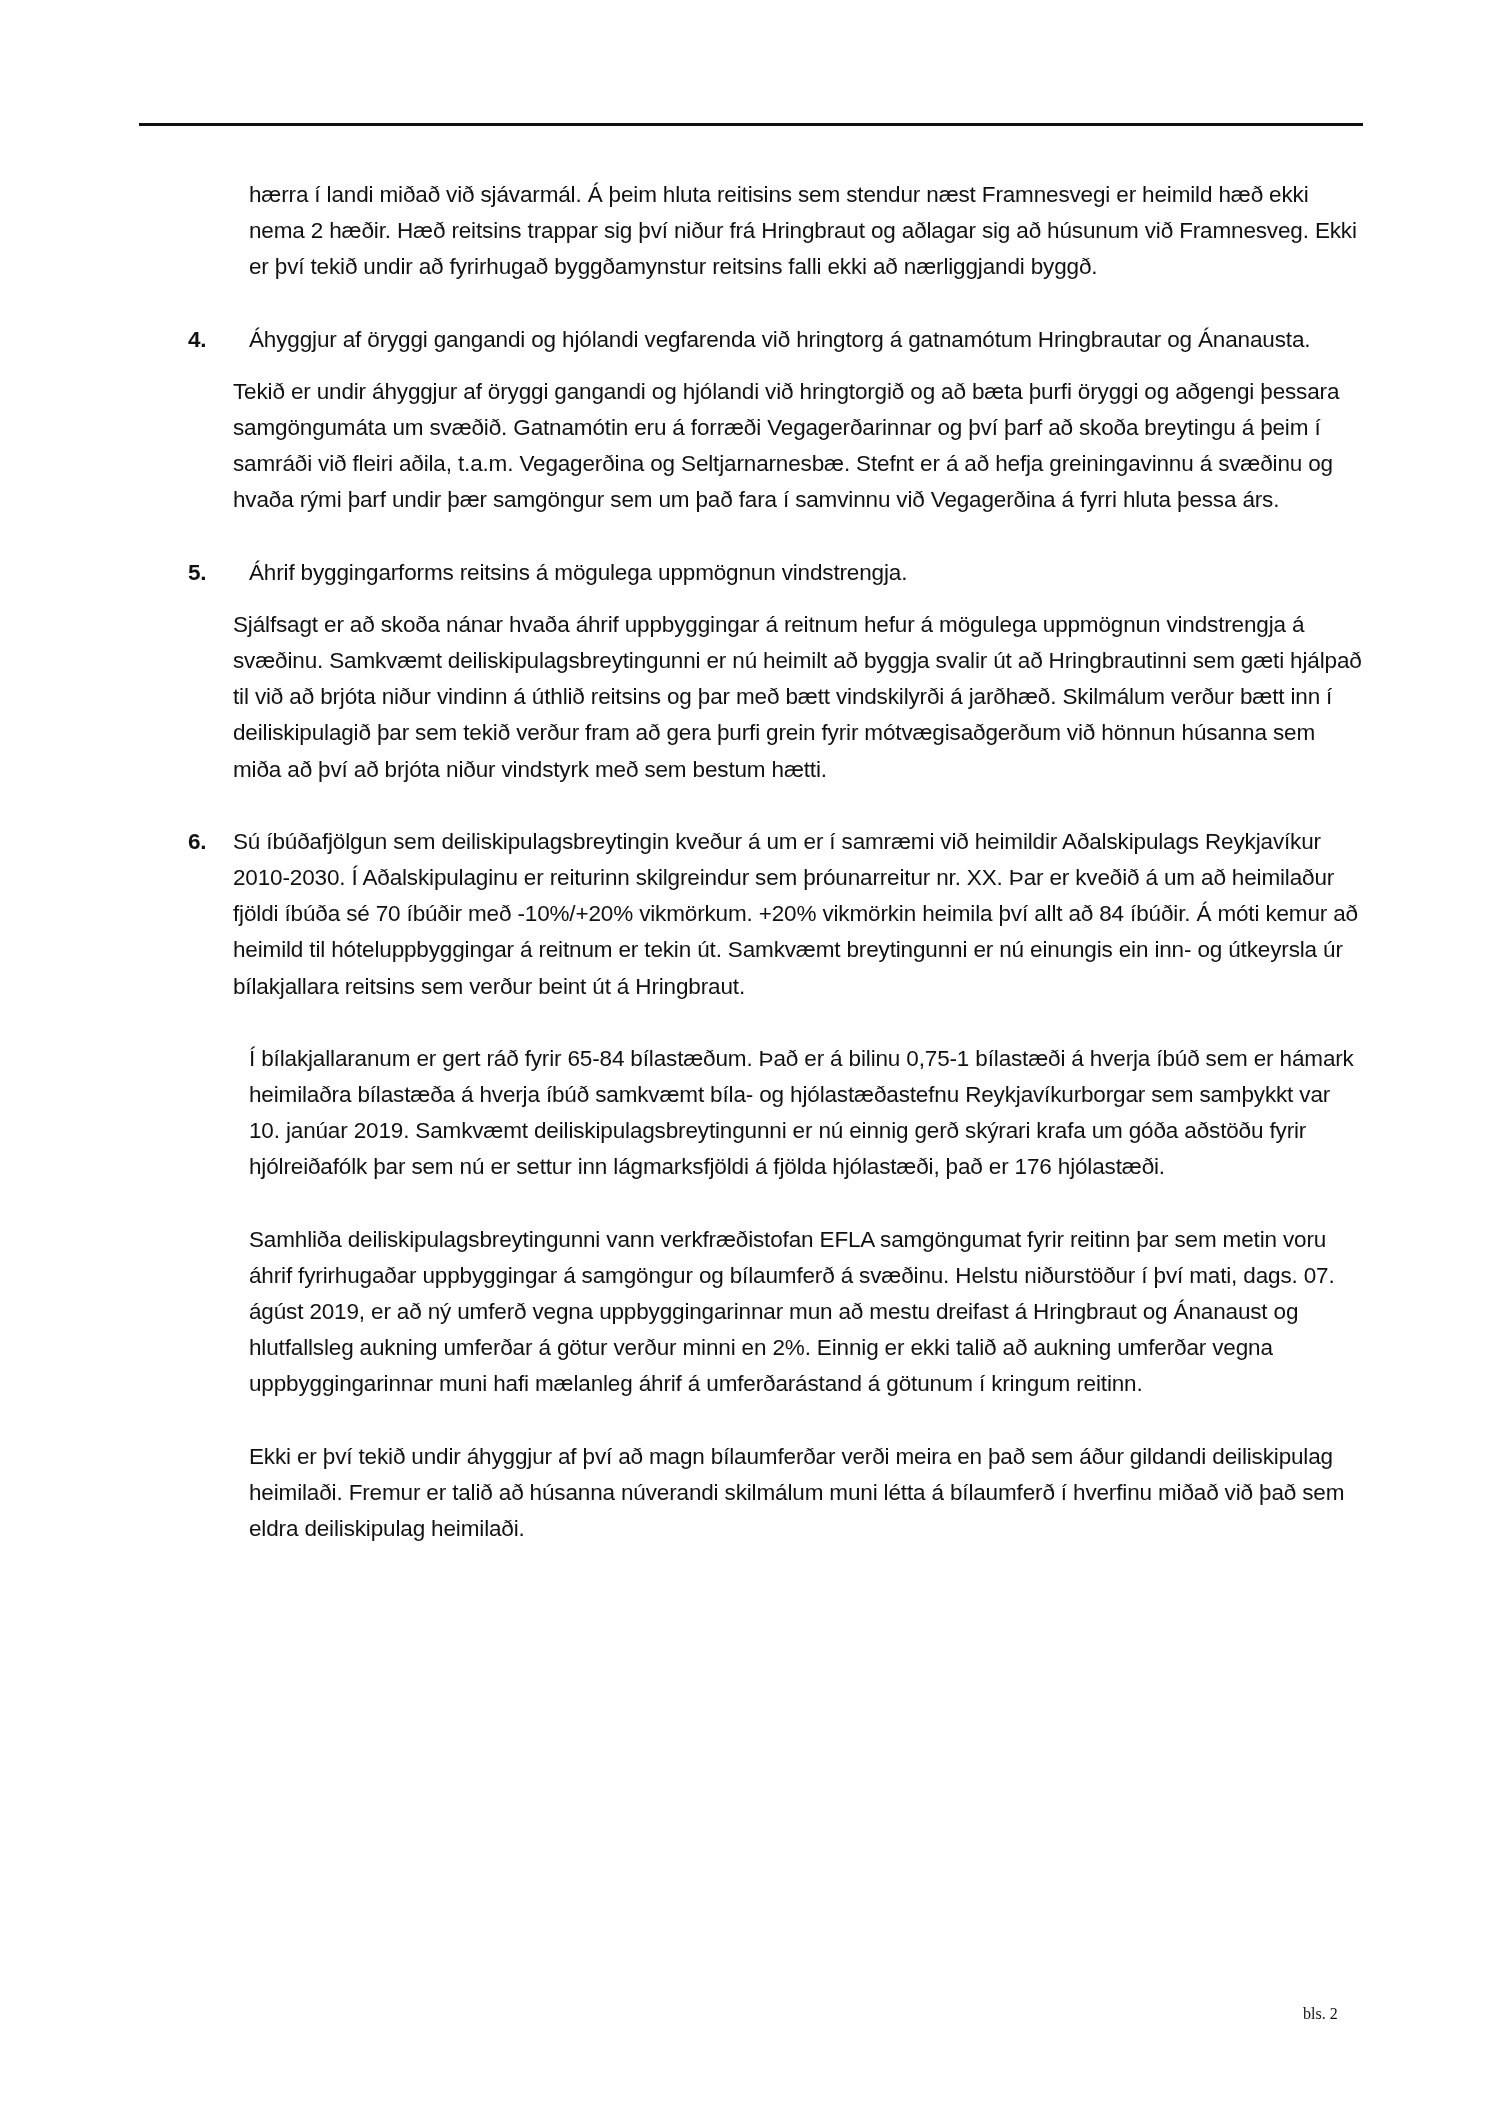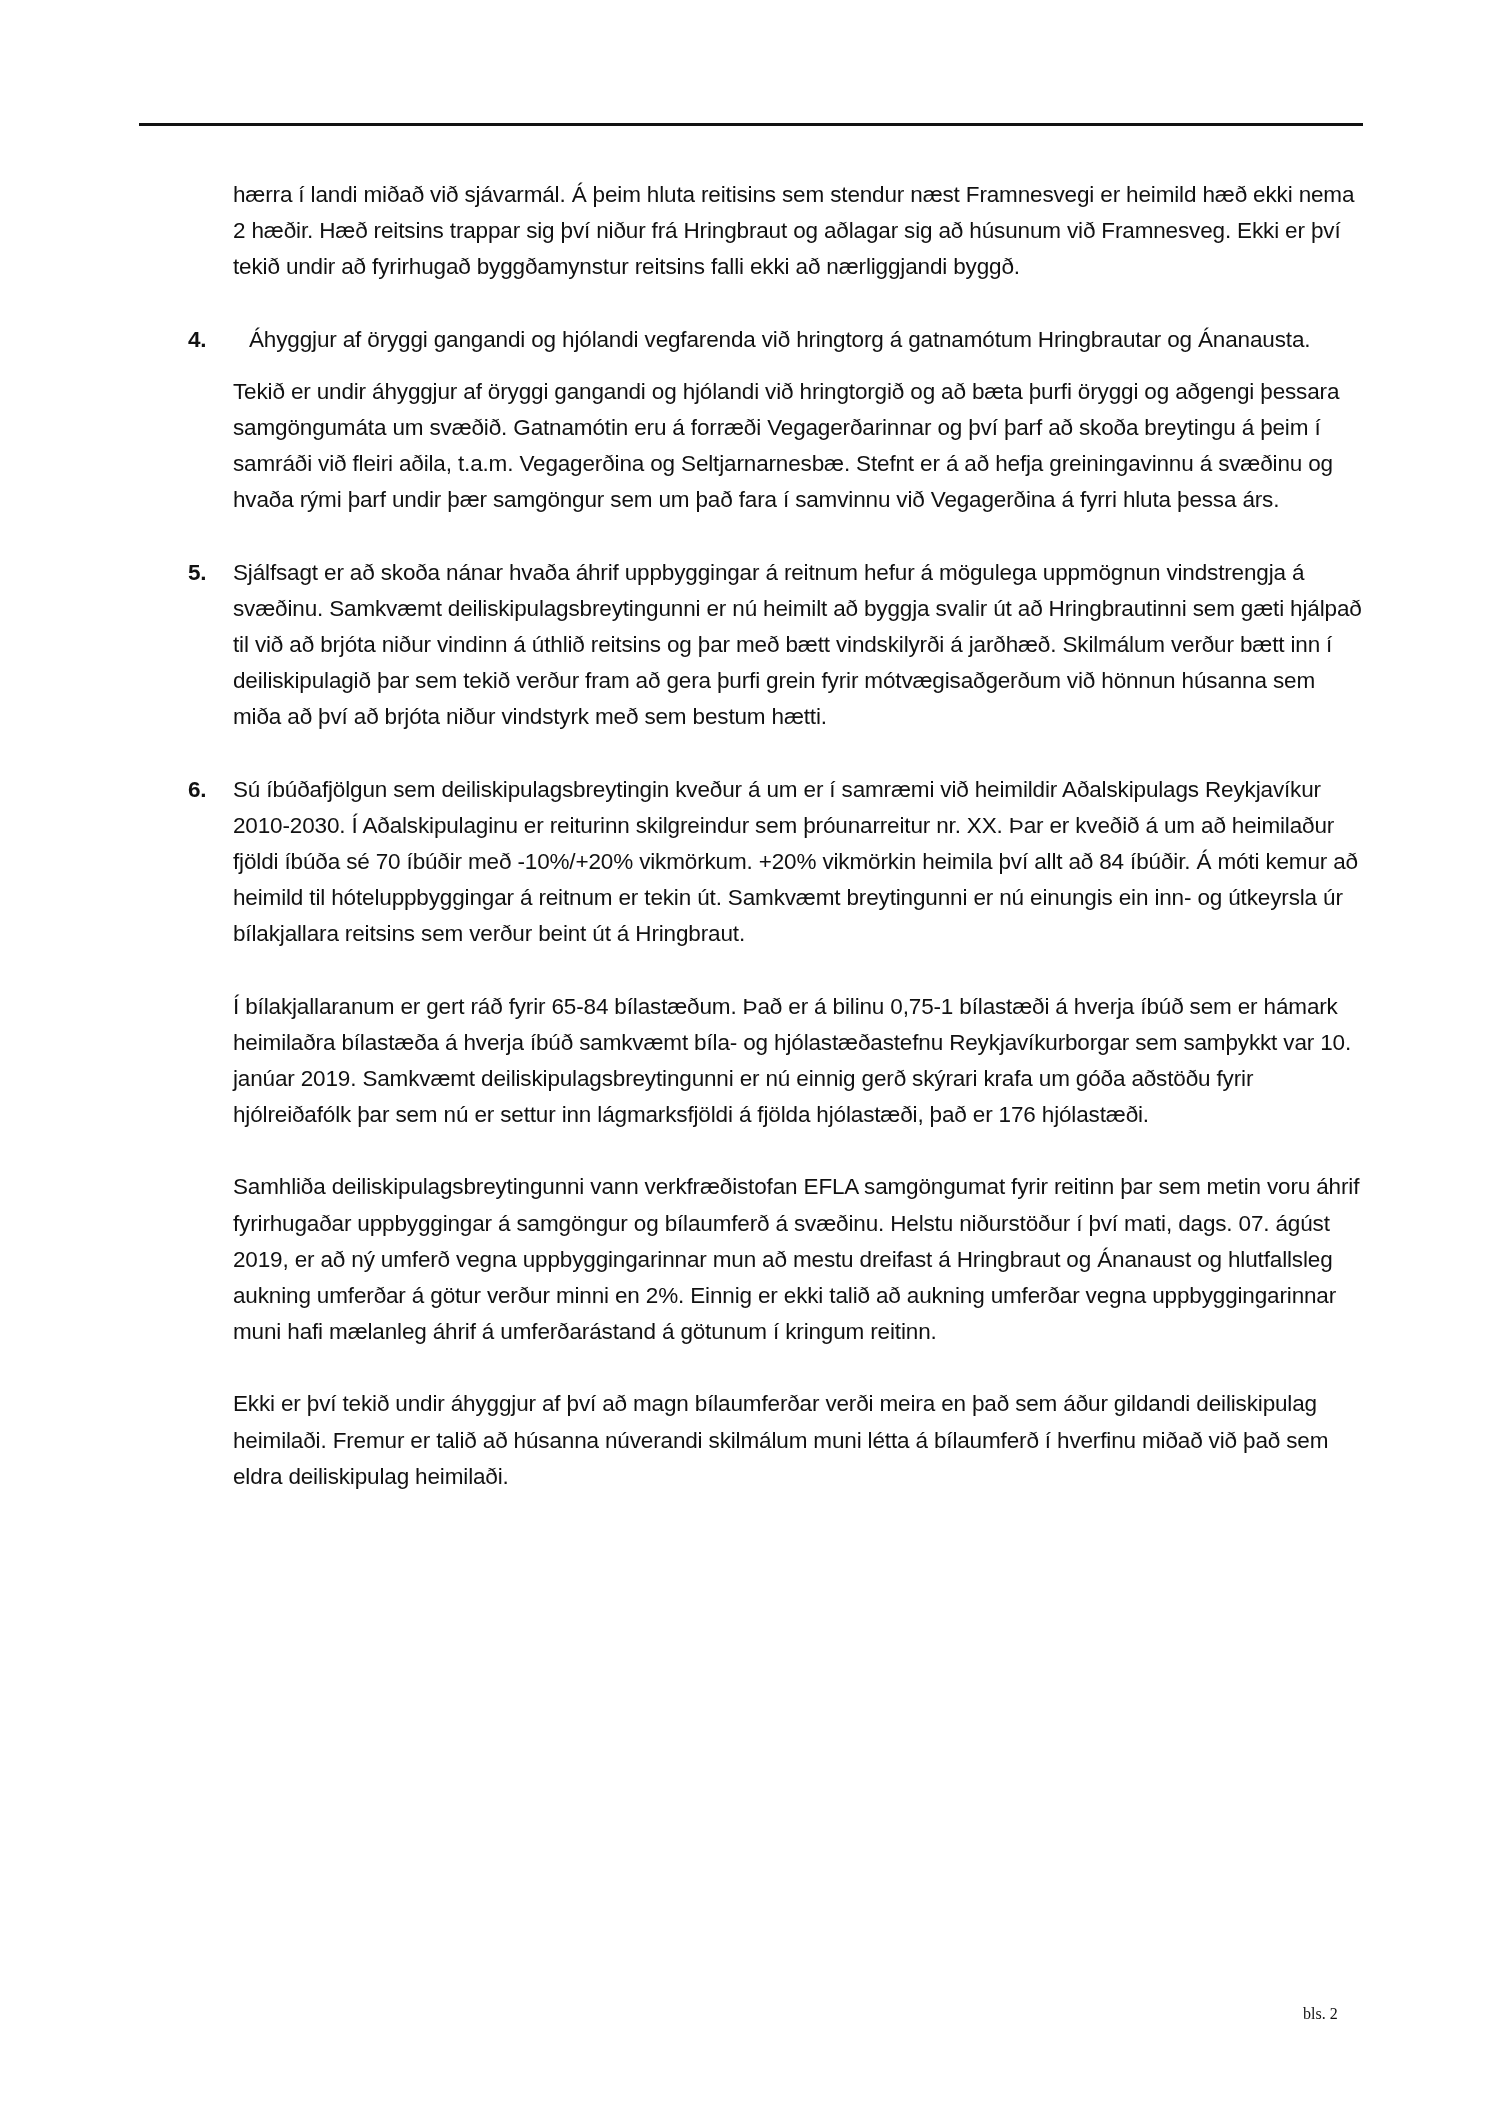--- a/index.html
+++ b/index.html
@@ -1,20 +1,20 @@
 <!DOCTYPE html>
 <html><head>
 <meta charset="utf-8">
 <style>
   html, body { margin: 0; padding: 0; background: #ffffff; }
   body { width: 1500px; height: 2120px; position: relative; overflow: hidden;
          font-family: "Liberation Sans", "DejaVu Sans", sans-serif; color: #111; }
   .header-rule { position: absolute; left: 139px; top: 123px; width: 1224px; height: 3px; background: #111; }
   .content { position: absolute; left: 233px; top: 177px; width: 1130px; font-size: 22.5px; line-height: 36.2px; letter-spacing: -0.15px; }
-  .para { margin: 0 0 36px 0; }
+  .para { margin: 0 0 36px 16px; }
   .item { position: relative; margin: 0 0 36px 0; }
   .item-num { position: absolute; left: -45px; top: 0; font-weight: bold; }
   .item-title { font-weight: normal; margin: 16px; }
   .item-body { margin: 0; }
   .page-num { position: absolute; left: 1303px; top: 2005px; font-family: "Liberation Serif", "DejaVu Serif", serif; font-size: 16px; }
 </style>
 </head>
 <body>
 
 <div class="header-rule"></div>
@@ -23,20 +23,21 @@
   <p class="para">hærra í landi miðað við sjávarmál. Á þeim hluta reitisins sem stendur næst Framnesvegi er heimild hæð ekki nema 2 hæðir. Hæð reitsins trappar sig því niður frá Hringbraut og aðlagar sig að húsunum við Framnesveg. Ekki er því tekið undir að fyrirhugað byggðamynstur reitsins falli ekki að nærliggjandi byggð.</p>
 
   <div class="item">
     <span class="item-num">4.</span>
     <p class="item-title">Áhyggjur af öryggi gangandi og hjólandi vegfarenda við hringtorg á gatnamótum Hringbrautar og Ánanausta.</p>
     <p class="item-body">Tekið er undir áhyggjur af öryggi gangandi og hjólandi við hringtorgið og að bæta þurfi öryggi og aðgengi þessara samgöngumáta um svæðið. Gatnamótin eru á forræði Vegagerðarinnar og því þarf að skoða breytingu á þeim í samráði við fleiri aðila, t.a.m. Vegagerðina og Seltjarnarnesbæ. Stefnt er á að hefja greiningavinnu á svæðinu og hvaða rými þarf undir þær samgöngur sem um það fara í samvinnu við Vegagerðina á fyrri hluta þessa árs.</p>
   </div>
 
   <div class="item">
     <span class="item-num">5.</span>
+    <p class="item-title">Áhrif byggingarforms reitsins á mögulega uppmögnun vindstrengja.</p>
     <p class="item-body">Sjálfsagt er að skoða nánar hvaða áhrif uppbyggingar á reitnum hefur á mögulega uppmögnun vindstrengja á svæðinu. Samkvæmt deiliskipulagsbreytingunni er nú heimilt að byggja svalir út að Hringbrautinni sem gæti hjálpað til við að brjóta niður vindinn á úthlið reitsins og þar með bætt vindskilyrði á jarðhæð. Skilmálum verður bætt inn í deiliskipulagið þar sem tekið verður fram að gera þurfi grein fyrir mótvægisaðgerðum við hönnun húsanna sem miða að því að brjóta niður vindstyrk með sem bestum hætti.</p>
   </div>
 
   <div class="item">
     <span class="item-num">6.</span>
     <p class="item-body">Sú íbúðafjölgun sem deiliskipulagsbreytingin kveður á um er í samræmi við heimildir Aðalskipulags Reykjavíkur 2010-2030. Í Aðalskipulaginu er reiturinn skilgreindur sem þróunarreitur nr. XX. Þar er kveðið á um að heimilaður fjöldi íbúða sé 70 íbúðir með -10%/+20% vikmörkum. +20% vikmörkin heimila því allt að 84 íbúðir. Á móti kemur að heimild til hóteluppbyggingar á reitnum er tekin út. Samkvæmt breytingunni er nú einungis ein inn- og útkeyrsla úr bílakjallara reitsins sem verður beint út á Hringbraut.</p>
   </div>
 
   <p class="para">Í bílakjallaranum er gert ráð fyrir 65-84 bílastæðum. Það er á bilinu 0,75-1 bílastæði á hverja íbúð sem er hámark heimilaðra bílastæða á hverja íbúð samkvæmt bíla- og hjólastæðastefnu Reykjavíkurborgar sem samþykkt var 10. janúar 2019. Samkvæmt deiliskipulagsbreytingunni er nú einnig gerð skýrari krafa um góða aðstöðu fyrir hjólreiðafólk þar sem nú er settur inn lágmarksfjöldi á fjölda hjólastæði, það er 176 hjólastæði.</p>
   <p class="para">Samhliða deiliskipulagsbreytingunni vann verkfræðistofan EFLA samgöngumat fyrir reitinn þar sem metin voru áhrif fyrirhugaðar uppbyggingar á samgöngur og bílaumferð á svæðinu. Helstu niðurstöður í því mati, dags. 07. ágúst 2019, er að ný umferð vegna uppbyggingarinnar mun að mestu dreifast á Hringbraut og Ánanaust og hlutfallsleg aukning umferðar á götur verður minni en 2%. Einnig er ekki talið að aukning umferðar vegna uppbyggingarinnar muni hafi mælanleg áhrif á umferðarástand á götunum í kringum reitinn.</p>

